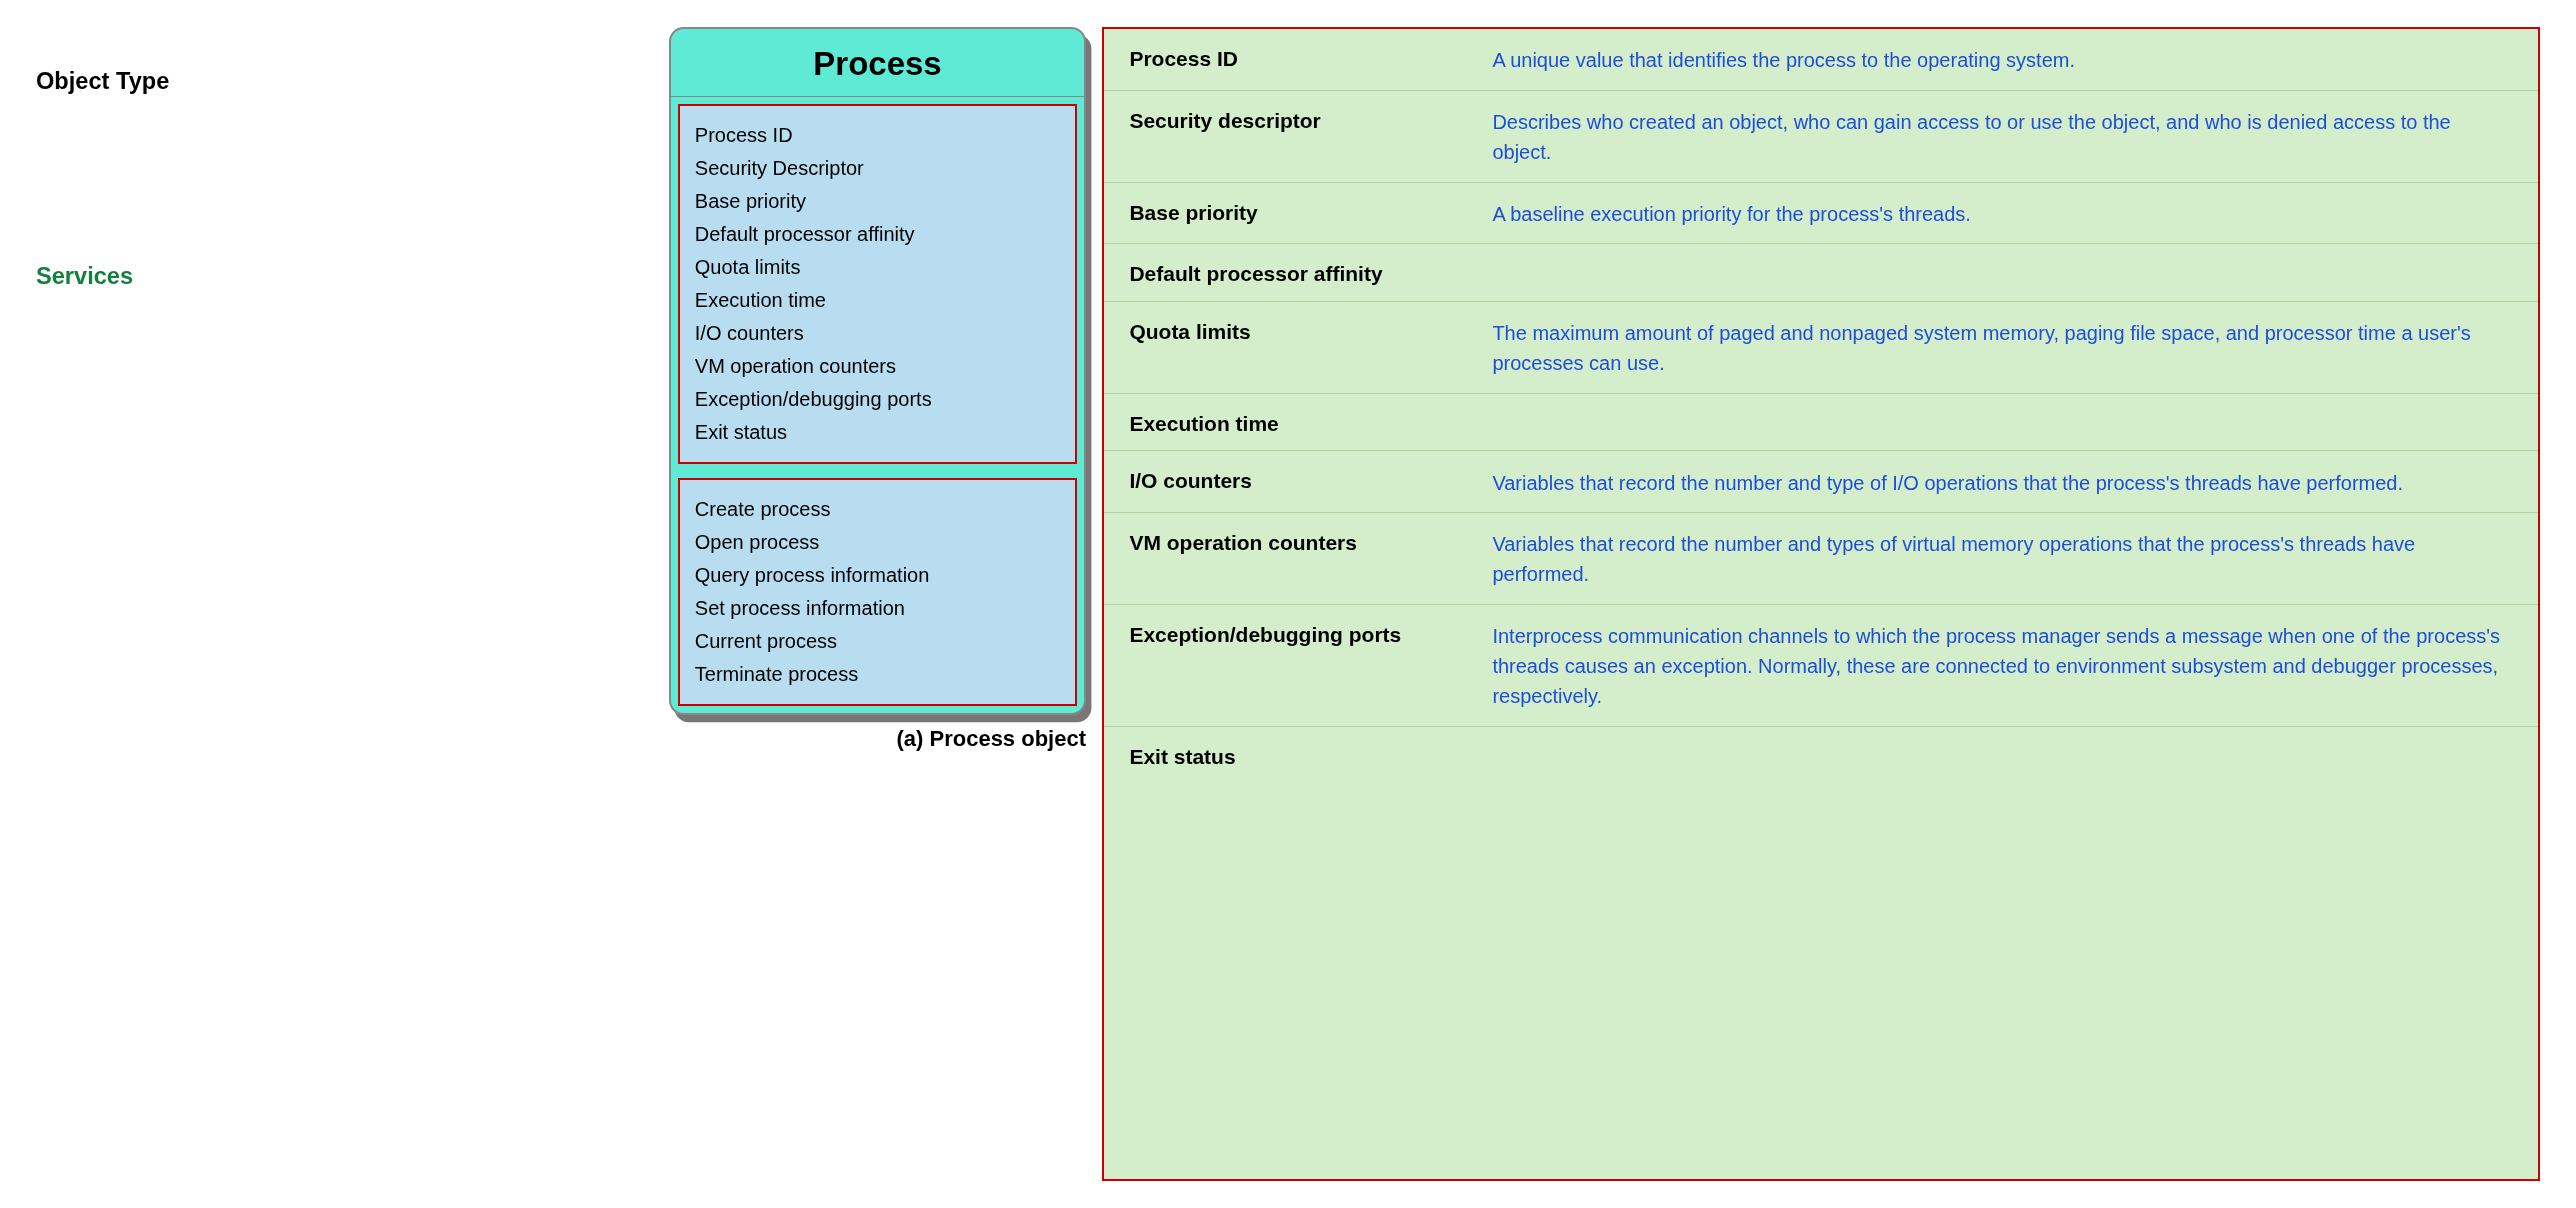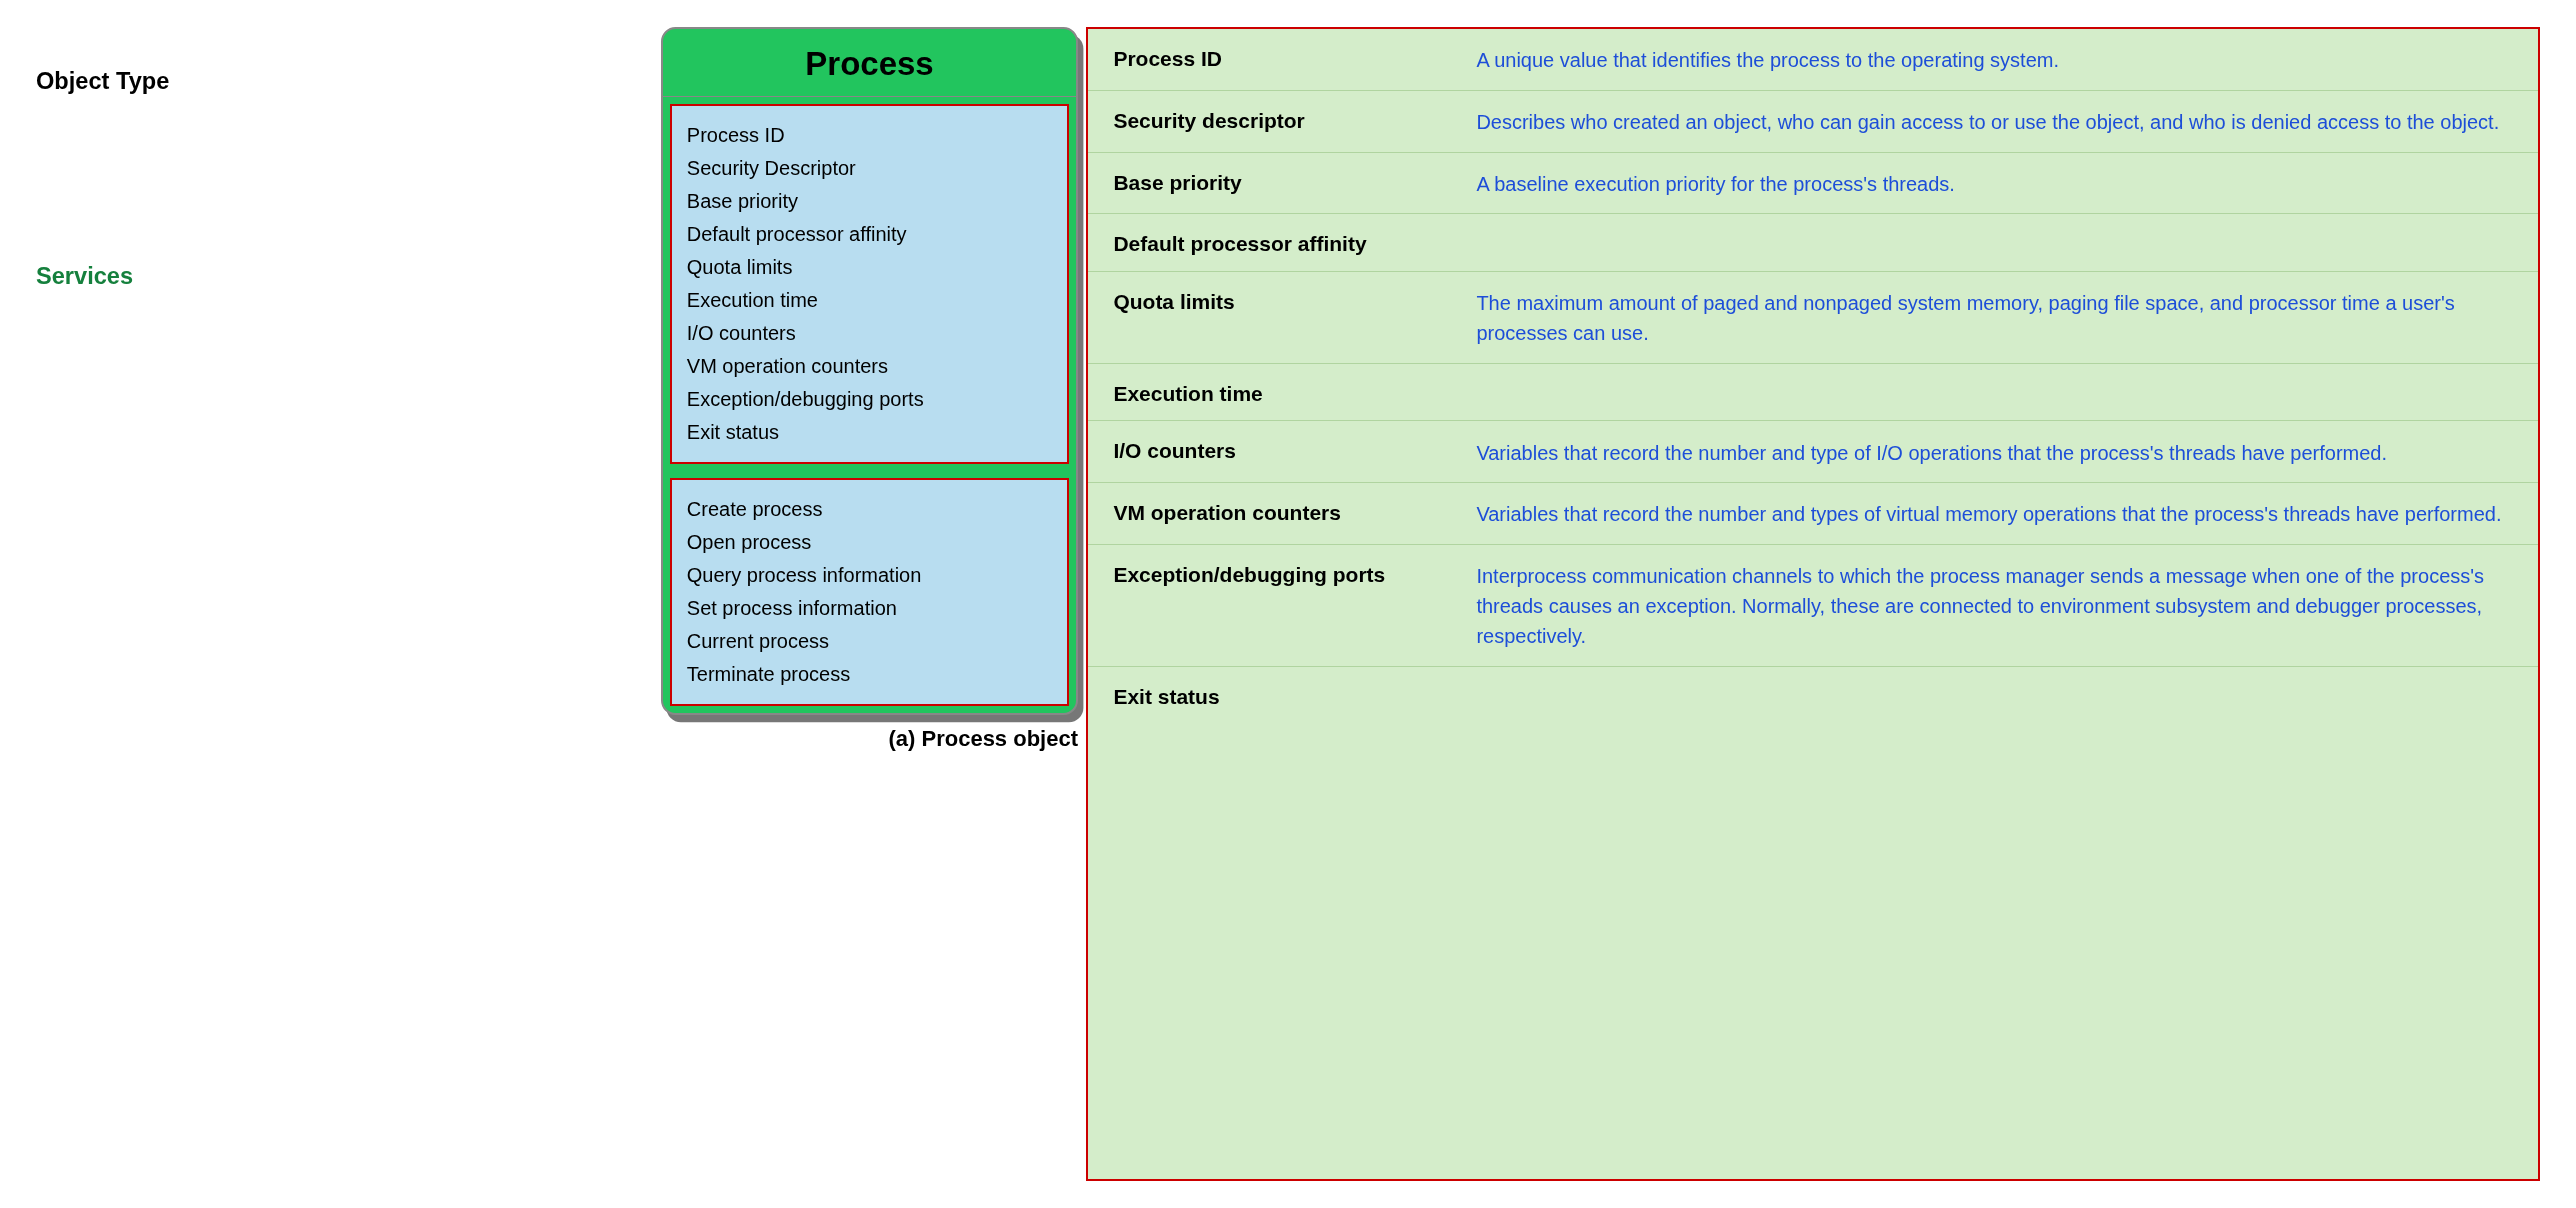--- a/index.html
+++ b/index.html
@@ -9,21 +9,21 @@
       font-size: 20px;
       width: 2576px;
       min-height: 1208px;
       display: flex;
       align-items: stretch;
     }
     .page {
       display: flex;
       width: 100%;
       padding: 27px 36px;
-      gap: 8px;
+      gap: 16px;
     }
     
     .left-panel {
       display: flex;
       flex-direction: column;
       width: 617px;
       min-width: 617px;
     }
     .label-object-type {
       font-size: 23.6px;
@@ -54,21 +54,21 @@
     }
     
     .center-panel {
       display: flex;
       flex-direction: column;
       width: 417px;
       min-width: 417px;
       margin-right: 0;
     }
     .process-box {
-      background: #22c55e;
+      background: #5eead4;
       border: 2.7px solid #888;
       border-radius: 14.5px;
       box-shadow: 5.4px 7.3px 0 #777;
       display: flex;
       flex-direction: column;
       overflow: hidden;
     }
     .process-title {
       font-size: 33px;
       font-weight: bold;

